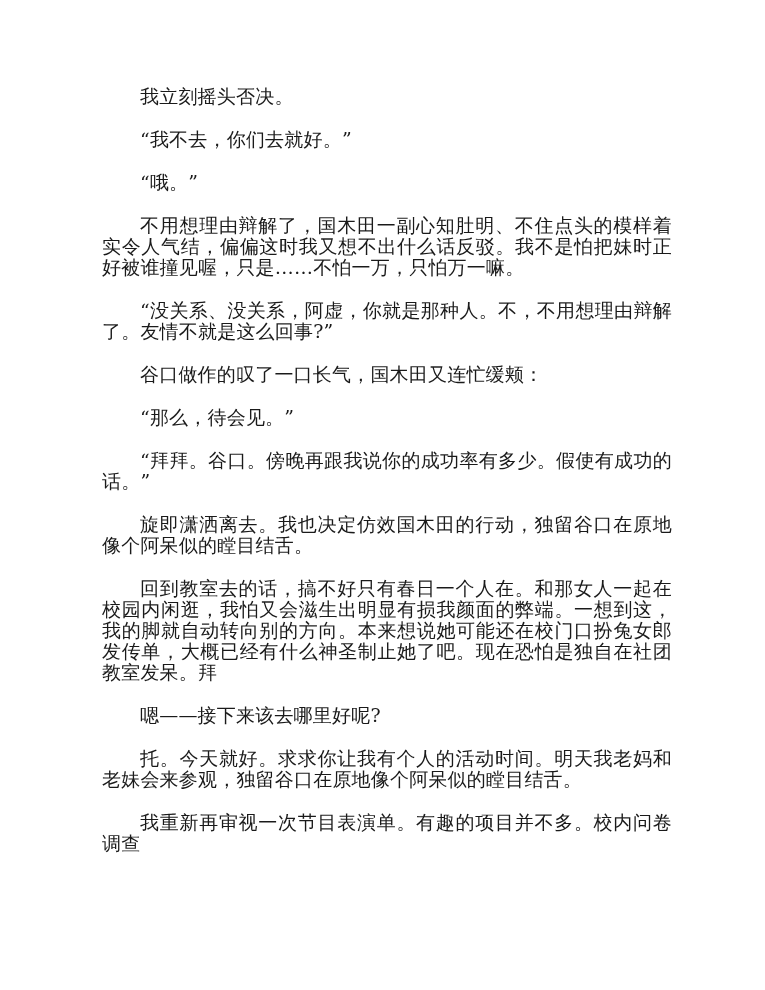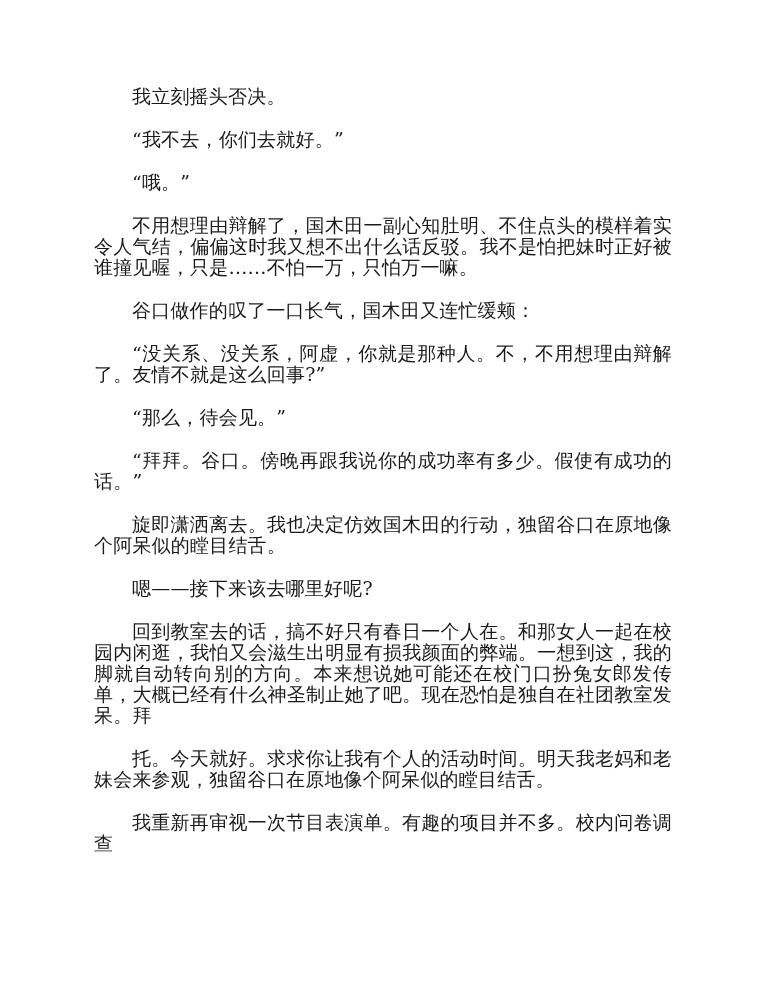--- a/index.html
+++ b/index.html
@@ -17,37 +17,37 @@
       position: absolute;
       left: 90px;
       top: 86px;
       width: 582px;
       font-family: "DejaVu Serif", "Liberation Serif", serif;
       font-size: 19px;
       line-height: 21px;
       color: #1a1a1a;
     }
     .para {
-      margin: 0 0 22px 4px;
+      margin: 0 0 22px 12px;
       text-indent: 38px;
       text-align: justify;
       letter-spacing: 0.2px;
       word-break: break-all;
     }
   </style>
 </head>
 <body>
 
 <div class="page">
   <p class="para">我立刻摇头否决。</p>
   <p class="para">“我不去，你们去就好。”</p>
   <p class="para">“哦。”</p>
   <p class="para">不用想理由辩解了，国木田一副心知肚明、不住点头的模样着实令人气结，偏偏这时我又想不出什么话反驳。我不是怕把妹时正好被谁撞见喔，只是……不怕一万，只怕万一嘛。</p>
+  <p class="para">“没关系、没关系，阿虚，你就是那种人。不，不用想理由辩解了。友情不就是这么回事?”</p>
   <p class="para">谷口做作的叹了一口长气，国木田又连忙缓颊：</p>
-  <p class="para">“没关系、没关系，阿虚，你就是那种人。不，不用想理由辩解了。友情不就是这么回事?”</p>
   <p class="para">“那么，待会见。”</p>
   <p class="para">“拜拜。谷口。傍晚再跟我说你的成功率有多少。假使有成功的话。”</p>
   <p class="para">旋即潇洒离去。我也决定仿效国木田的行动，独留谷口在原地像个阿呆似的瞠目结舌。</p>
+  <p class="para">回到教室去的话，搞不好只有春日一个人在。和那女人一起在校园内闲逛，我怕又会滋生出明显有损我颜面的弊端。一想到这，我的脚就自动转向别的方向。本来想说她可能还在校门口扮兔女郎发传单，大概已经有什么神圣制止她了吧。现在恐怕是独自在社团教室发呆。拜</p>
   <p class="para">嗯——接下来该去哪里好呢?</p>
-  <p class="para">回到教室去的话，搞不好只有春日一个人在。和那女人一起在校园内闲逛，我怕又会滋生出明显有损我颜面的弊端。一想到这，我的脚就自动转向别的方向。本来想说她可能还在校门口扮兔女郎发传单，大概已经有什么神圣制止她了吧。现在恐怕是独自在社团教室发呆。拜</p>
   <p class="para">托。今天就好。求求你让我有个人的活动时间。明天我老妈和老妹会来参观，独留谷口在原地像个阿呆似的瞠目结舌。</p>
   <p class="para">我重新再审视一次节目表演单。有趣的项目并不多。校内问卷调查</p>
 </div>
 
 </body></html>

